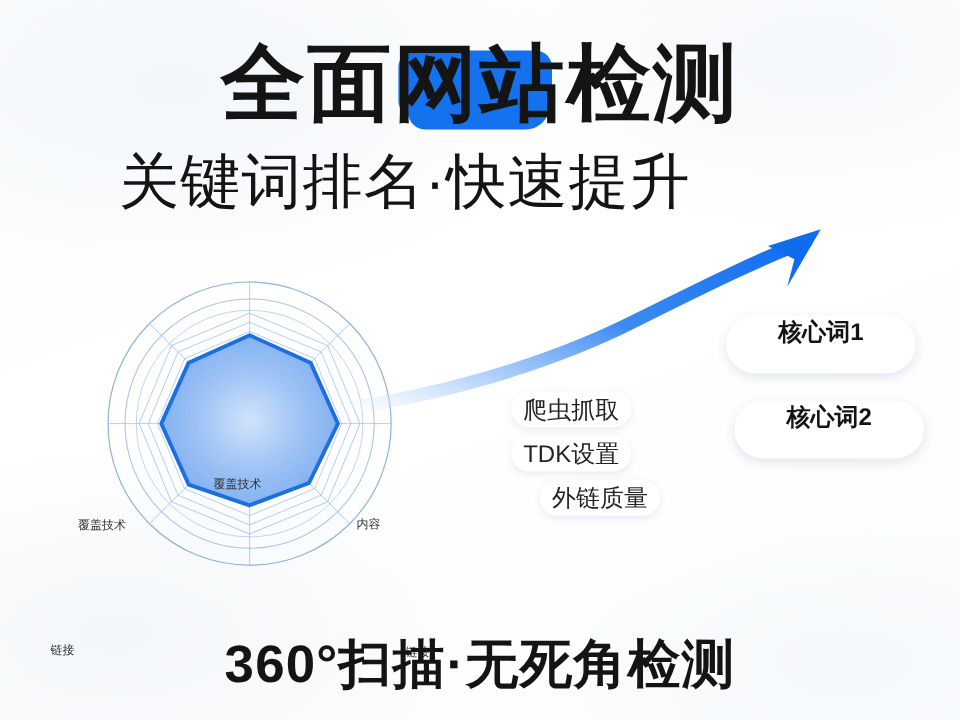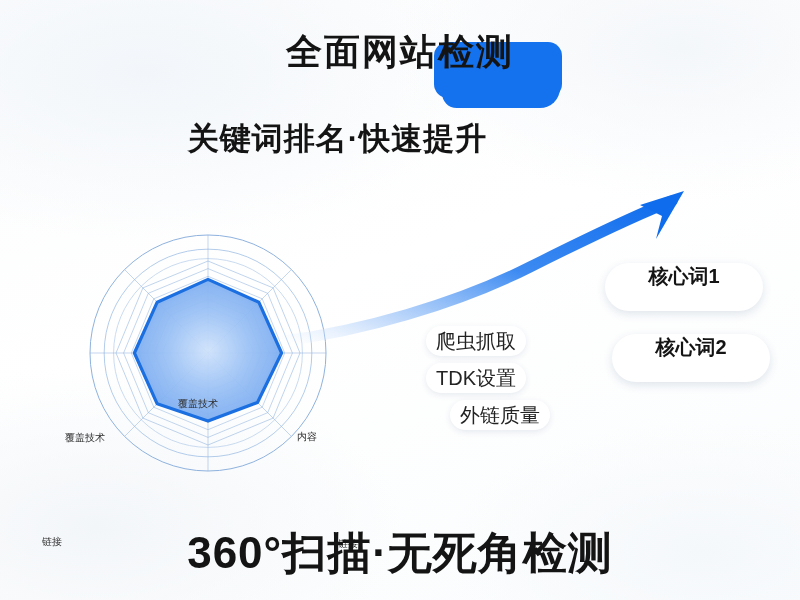--- a/index.html
+++ b/index.html
@@ -15,35 +15,35 @@
       radial-gradient(ellipse 60% 40% at 18% 12%, #f2f6fa 0%, rgba(242,246,250,0) 70%),
       radial-gradient(ellipse 50% 35% at 85% 8%,  #f4f7fa 0%, rgba(244,247,250,0) 72%),
       radial-gradient(ellipse 55% 38% at 12% 88%, #f3f6f9 0%, rgba(243,246,249,0) 70%),
       radial-gradient(ellipse 45% 30% at 88% 92%, #f5f8fb 0%, rgba(245,248,251,0) 72%),
       linear-gradient(160deg,#fbfcfd 0%,#ffffff 45%,#fafcfd 100%);
   }
   
   .title-wrap{position:absolute;left:0;top:34px;width:800px;text-align:center;}
   .title-main{
     position:relative;display:inline-block;
-    font-size:36px;line-height:1;font-weight:bold;letter-spacing:2px;
+    font-size:70px;line-height:1;font-weight:bold;letter-spacing:2px;
     color:#141414;white-space:nowrap;
   }
   .title-hl{
     position:absolute;left:148px;top:8px;width:128px;height:56px;
     background:#1572ee;border-radius:14px;z-index:0;
   }
   .title-hl:after{
     content:"";position:absolute;left:8px;top:46px;width:118px;height:20px;
     background:#1572ee;border-bottom-left-radius:22px;border-bottom-right-radius:30px;
   }
   .title-text{position:relative;z-index:1;}
   .subtitle{
     position:absolute;left:0;top:118px;width:675px;text-align:center;
-    font-size:31px;font-weight:bold;letter-spacing:1px;color:#141414;white-space:nowrap;
+    font-size:50px;font-weight:normal;letter-spacing:1px;color:#141414;white-space:nowrap;
   }
   .bottom-title{
     position:absolute;left:0;top:524px;width:800px;text-align:center;
     font-size:44px;font-weight:bold;letter-spacing:1px;color:#141414;white-space:nowrap;
   }
   
   #radar-block{position:absolute;left:0px;top:190px;width:420px;height:330px;}
   #radar-svg{position:absolute;left:0;top:0;}
   .axis-label{
     position:absolute;font-size:10px;color:#2d2d2d;white-space:nowrap;

